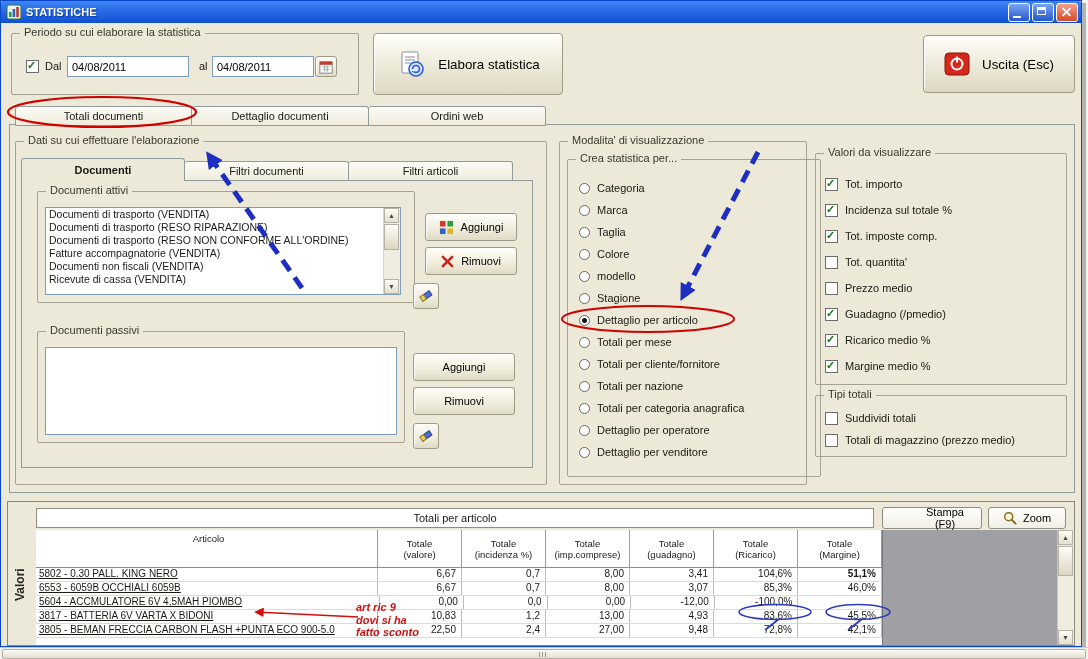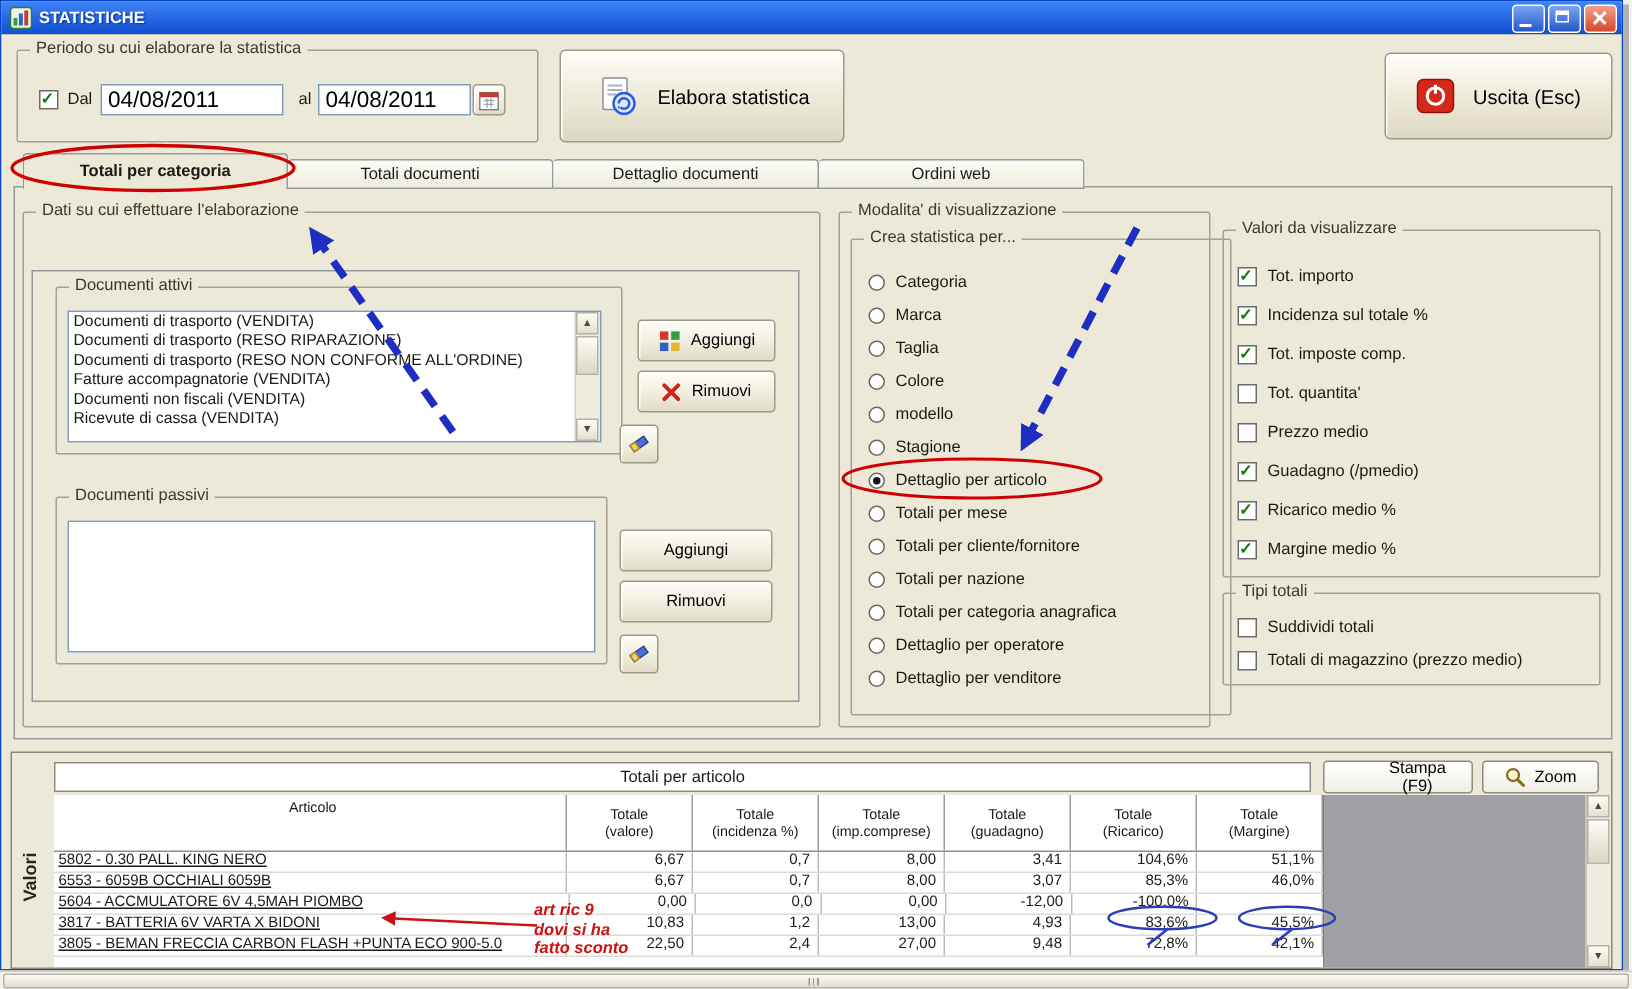--- a/index.html
+++ b/index.html
@@ -24,21 +24,21 @@
   .content{position:absolute;left:0;top:22px;right:0;bottom:0;background:#ece9d8;}
   .abs{position:absolute;box-sizing:border-box;}
   .group{position:absolute;box-sizing:border-box;border:1px solid #a6a292;border-radius:2px;}
   .legend{position:absolute;top:-8px;left:8px;background:#ece9d8;padding:0 4px;color:#38382f;white-space:nowrap;}
   
   #period{left:10px;top:10px;width:348px;height:62px;}
   .cbx{position:absolute;width:13px;height:13px;background:#fff;border:1px solid #6b6b6b;box-sizing:border-box;}
   .cbx.on::before{content:"✓";position:absolute;left:0px;top:-2px;font-size:11px;font-weight:bold;color:#157a15;}
   #p-cb{left:14px;top:26px;} #p-dal{left:33px;top:26px;} #p-al{left:187px;top:26px;}
   .datein{position:absolute;height:21px;border:1px solid #7f9db9;background:#fff;font-family:"Liberation Sans",sans-serif;
-    font-size:15px;padding:0 4px;box-sizing:border-box;}
+    font-size:11px;padding:0 4px;box-sizing:border-box;}
   #p-d1{left:55px;top:22px;width:122px;} #p-d2{left:200px;top:22px;width:102px;}
   #p-cal{left:303px;top:22px;width:22px;height:21px;padding:0;}
   
   .bigbtn{position:absolute;display:flex;align-items:center;justify-content:center;gap:12px;
     background:linear-gradient(180deg,#fffef8,#ece9d8 55%,#ddd8c1);border:1px solid #9d9a85;border-radius:4px;
     box-shadow:inset 1px 1px 0 #fff;cursor:default;}
   #elabora{left:372px;top:10px;width:190px;height:62px;}
   #uscita{left:922px;top:12px;width:152px;height:58px;}
   
   .tabstrip{position:absolute;display:flex;align-items:flex-end;z-index:3;}
@@ -178,30 +178,34 @@
     <button class="bigbtn" id="uscita">
       <svg class="ico" width="26" height="26" viewBox="0 0 26 26">
         <rect x="1" y="2" width="24" height="22" rx="4" fill="#d6281a" stroke="#8e140a"></rect>
         <circle cx="13" cy="13" r="5.5" fill="none" stroke="#fff" stroke-width="2"></circle>
         <rect x="12" y="5.5" width="2" height="6" fill="#fff"></rect>
       </svg>
       <span>Uscita (Esc)</span>
     </button>
 
     <div class="tabstrip" id="maintabs">
-        <div class="tab sel">Totali per categoria</div>
         <div class="tab">Totali documenti</div>
         <div class="tab">Dettaglio documenti</div>
         <div class="tab">Ordini web</div>
       </div>
     <div class="abs" id="mainpanel"></div>
 
     <div class="group" id="dati">
       <span class="legend">Dati su cui effettuare l'elaborazione</span>
     </div>
+    <div class="tabstrip" id="itabs">
+        <div class="itab sel">Documenti</div>
+        <div class="itab">Filtri documenti</div>
+        <div class="itab">Filtri articoli</div>
+      </div>
     <div class="abs" id="ipanel"></div>
 
     <div class="group" id="gatt" style="z-index:2">
       <span class="legend">Documenti attivi</span>
     </div>
     <div class="listbox" id="lbatt" style="z-index:2">
       <div class="lb-scroll">
         <span class="sbtn up"></span>
         <span class="sthumb" style="top:16px;height:26px;"></span>
         <span class="sbtn dn"></span>
@@ -414,21 +418,21 @@
               </div>
             </div>
           <div>
               <div class="trow">
                 <div class="tc first" style="width: 342px;">5802 - 0.30 PALL. KING NERO</div>
                 <div class="tc num" style="width: 84px;">6,67</div>
                 <div class="tc num" style="width: 84px;">0,7</div>
                 <div class="tc num" style="width: 84px;">8,00</div>
                 <div class="tc num" style="width: 84px;">3,41</div>
                 <div class="tc num" style="width: 84px;">104,6%</div>
-                <div class="tc num" style="width: 84px;">51,1%</div>
+                <div class="tc num" style="width: 84px; font-weight: bold;">51,1%</div>
               </div>
               <div class="trow">
                 <div class="tc first" style="width: 342px;">6553 - 6059B OCCHIALI 6059B</div>
                 <div class="tc num" style="width: 84px;">6,67</div>
                 <div class="tc num" style="width: 84px;">0,7</div>
                 <div class="tc num" style="width: 84px;">8,00</div>
                 <div class="tc num" style="width: 84px;">3,07</div>
                 <div class="tc num" style="width: 84px;">85,3%</div>
                 <div class="tc num" style="width: 84px;">46,0%</div>
               </div>

